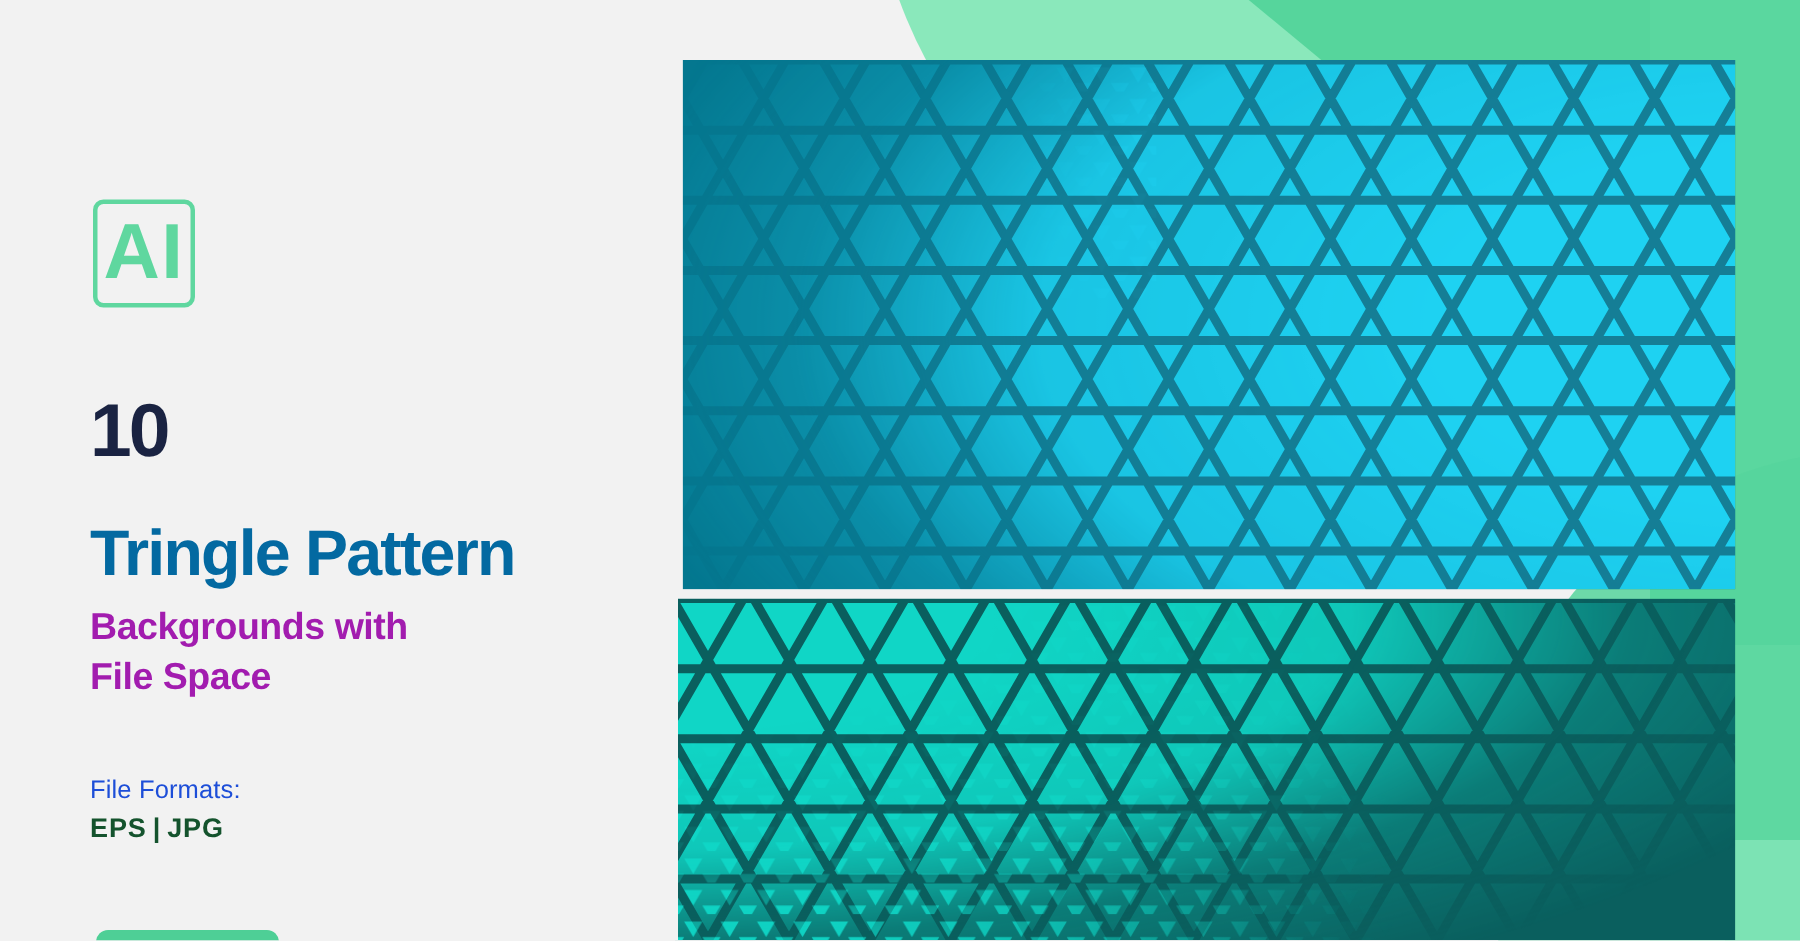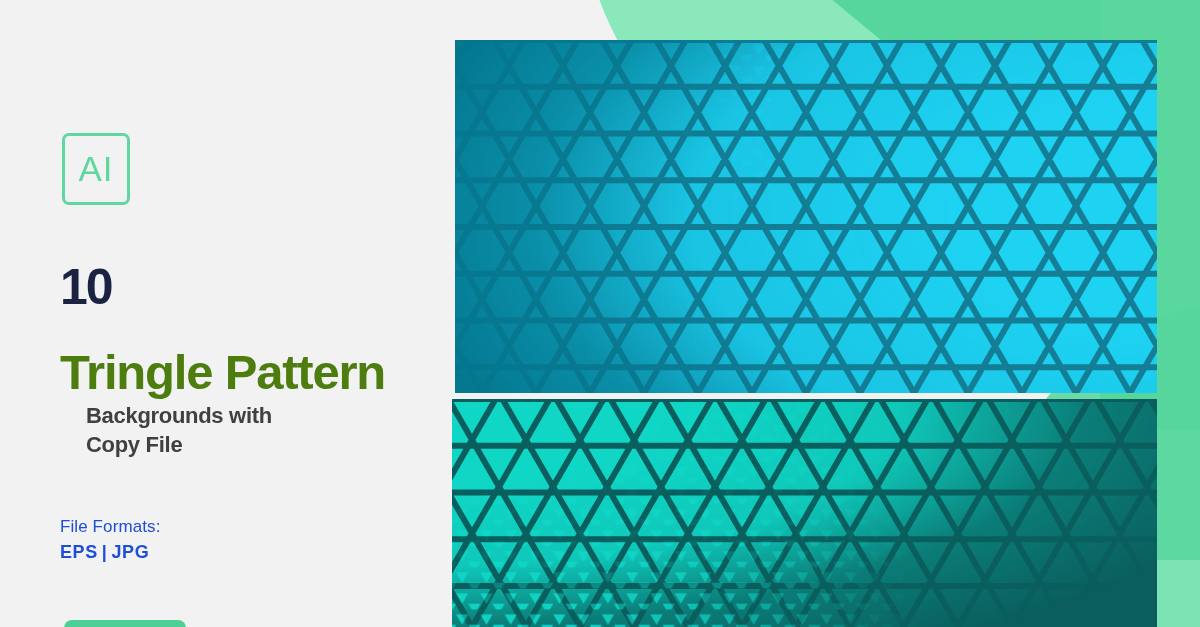--- a/index.html
+++ b/index.html
@@ -48,22 +48,22 @@
     height: 72px;
     border: 3px solid #5fd79f;
     border-radius: 7px;
     box-sizing: border-box;
     display: flex;
     align-items: center;
     justify-content: center;
   }
   .ai-badge-text {
     font-family: "Liberation Sans", sans-serif;
-    font-size: 35px;
-    font-weight: 400;
+    font-size: 52px;
+    font-weight: 700;
     color: #5fd79f;
     letter-spacing: 1px;
     line-height: 1;
     transform: translateY(-1px);
   }
 
   .count-number {
     position: absolute;
     left: 60px;
     top: 262px;
@@ -71,56 +71,55 @@
     font-weight: bold;
     color: #1a2342;
     letter-spacing: -2px;
     line-height: 1;
   }
 
   .headline {
     position: absolute;
     left: 60px;
     top: 348px;
-    font-size: 49px;
-    font-weight: bold;
-    color: #4d7c0f;
+    font-size: 43px;
+    font-weight: bold;
+    color: #0369a1;
     letter-spacing: -1.2px;
     line-height: 1;
     white-space: nowrap;
   }
 
   .subhead {
     position: absolute;
     left: 60px;
     top: 402px;
-    font-size: 22px;
-    font-weight: bold;
-    color: #404040;
+    font-size: 25px;
+    font-weight: bold;
+    color: #a21caf;
     line-height: 1.3;
     letter-spacing: -0.3px;
-    margin-left: 26px;
   }
 
   .formats-label {
     position: absolute;
     left: 60px;
     top: 517px;
     font-size: 17px;
     font-weight: normal;
     color: #1d4ed8;
     letter-spacing: 0.1px;
   }
   .formats-value {
     position: absolute;
     left: 60px;
     top: 542px;
     font-size: 18px;
     font-weight: bold;
-    color: #1d4ed8;
+    color: #14532d;
     letter-spacing: 0.6px;
   }
   .formats-value .sep {
     font-weight: bold;
     padding: 0 4px;
   }
 
   .cta-button {
     position: absolute;
     left: 64px;
@@ -290,21 +289,21 @@
     <div class="ai-badge">
       <span class="ai-badge-text">AI</span>
     </div>
 
     <div class="count-number">10</div>
 
     <div class="headline">Tringle Pattern</div>
 
     <div class="subhead">
       <div>Backgrounds with</div>
-      <div>Copy File</div>
+      <div>File Space</div>
     </div>
 
     <div class="formats-label">File Formats:</div>
 
     <div class="formats-value">
       <span>EPS</span><span class="sep">|</span><span>JPG</span>
     </div>
 
     <button class="cta-button"></button>
   </div>

